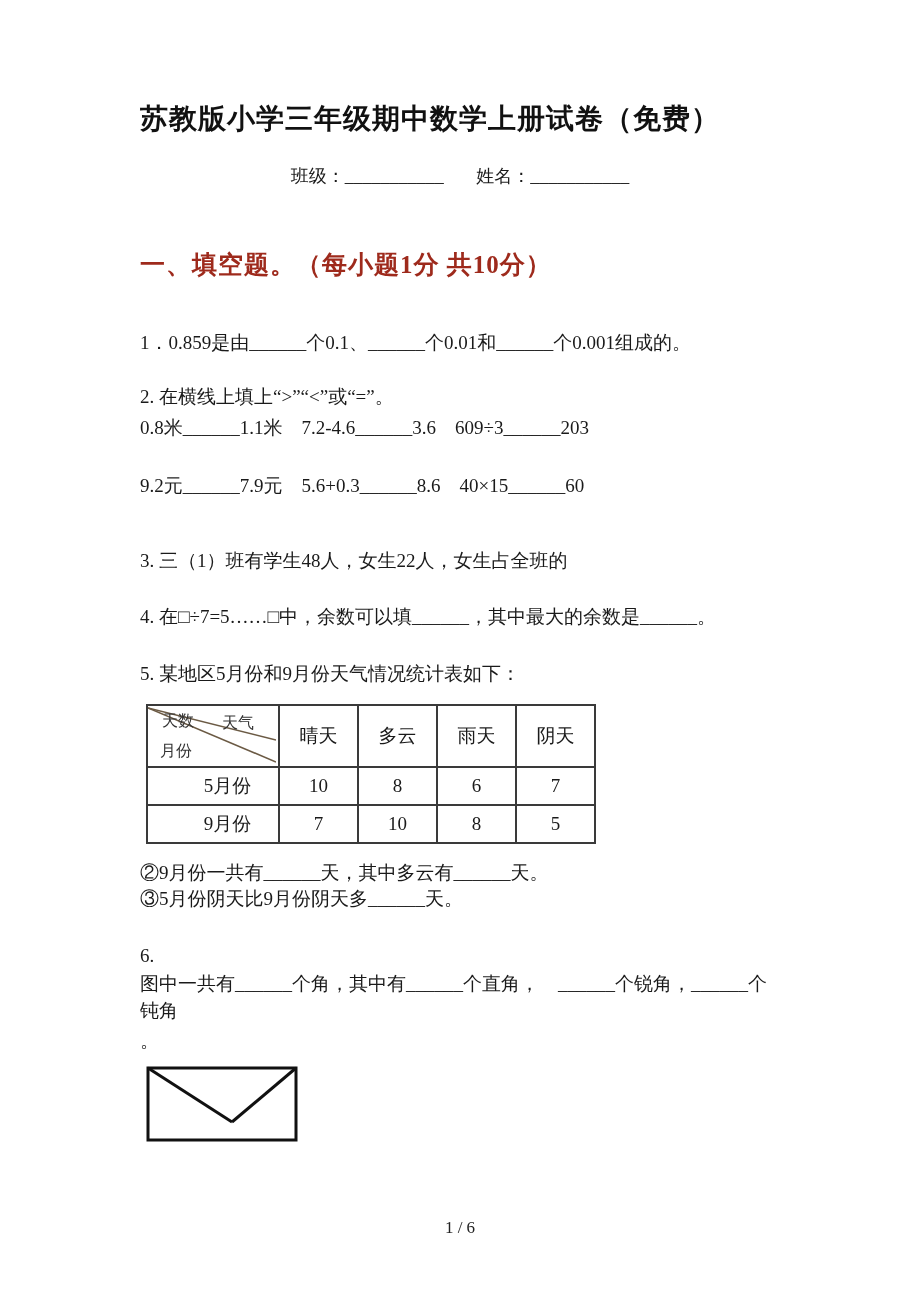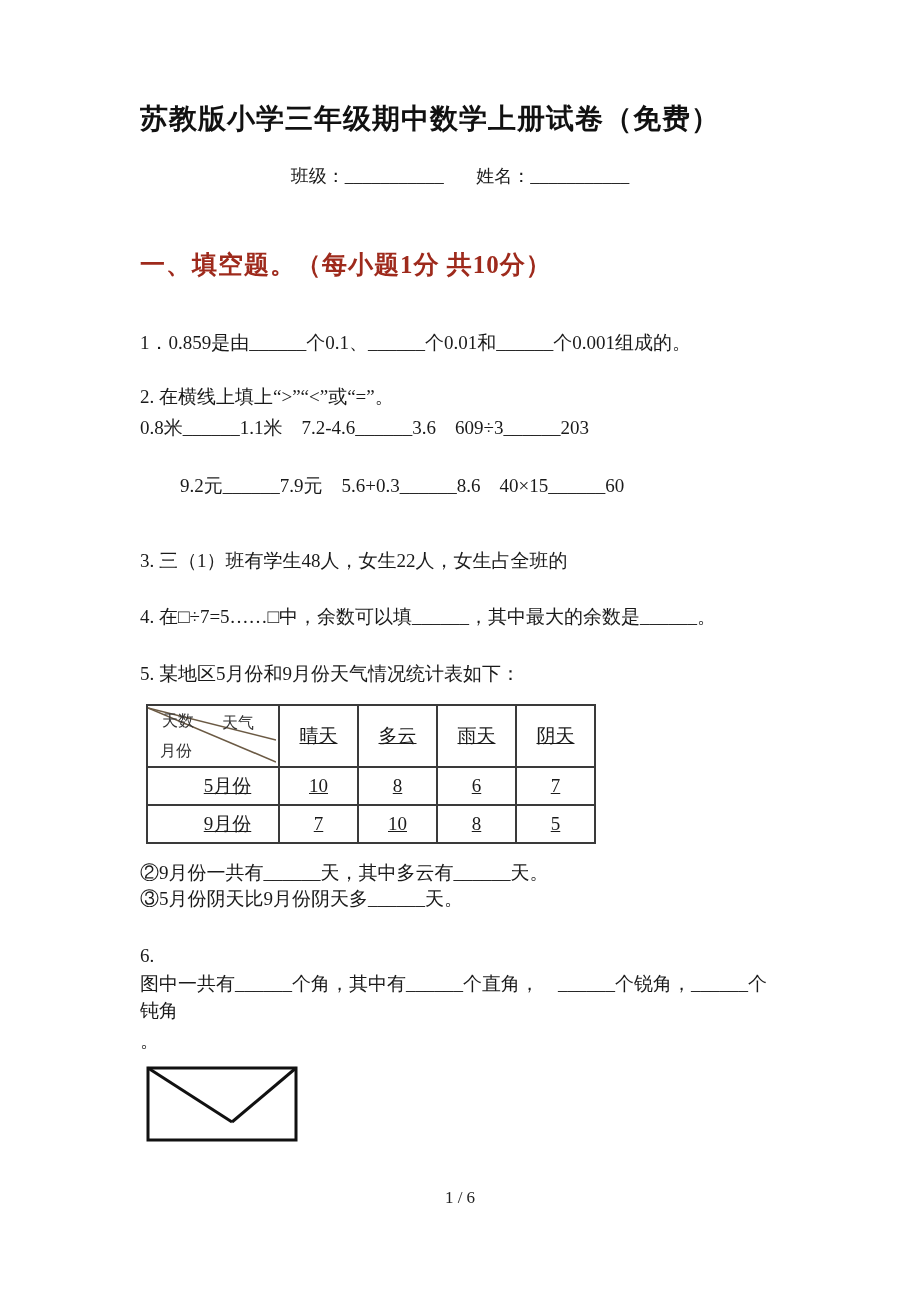--- a/index.html
+++ b/index.html
@@ -41,29 +41,28 @@
     color: #9e2a1c;
     font-size: 25px;
     font-weight: bold;
     margin-bottom: 48px;
     letter-spacing: 1px;
   }
   .q { font-size: 19px; line-height: 1.45; }
   .q1 { margin-bottom: 26px; }
   .q2-head { margin-bottom: 4px; }
   .q2-line1 { margin-bottom: 30px; }
-  .q2-line2 { margin-bottom: 48px; margin-left: 40px; }
+  .q2-line2 { margin-bottom: 48px; }
   .q3 { margin-bottom: 28px; }
   .q4 { margin-bottom: 30px; }
   .q5 { margin-bottom: 16px; }
   .wtable {
     border-collapse: collapse;
     margin-left: 6px;
     margin-bottom: 16px;
-    text-decoration: underline;
   }
   .wtable td, .wtable th {
     border: 2px solid #3a3a3a;
     font-size: 19px;
     font-weight: normal;
     text-align: center;
     vertical-align: middle;
     background: #fff;
   }
   .wtable th.colhead { width: 79px; height: 62px; }
@@ -78,21 +77,21 @@
   .sub { font-size: 19px; line-height: 1.38; }
   .subs { margin-bottom: 30px; }
   .q6-num { margin-top: 14px; }
   .q6-text { margin-bottom: 2px; }
   .q6-period { margin-bottom: 12px; }
   .envelope { margin-left: 6px; margin-bottom: 42px; }
   .q7 { margin-bottom: 0; }
   .footer {
     position: absolute;
     left: 0;
-    bottom: 94px;
+    bottom: 64px;
     width: 920px;
     text-align: center;
     font-size: 17px;
     color: #222;
   }
   .diag-label { font-size: 16px; fill: #333; font-family: "Liberation Serif", serif; }
 </style>
 </head>
 <body>
 

